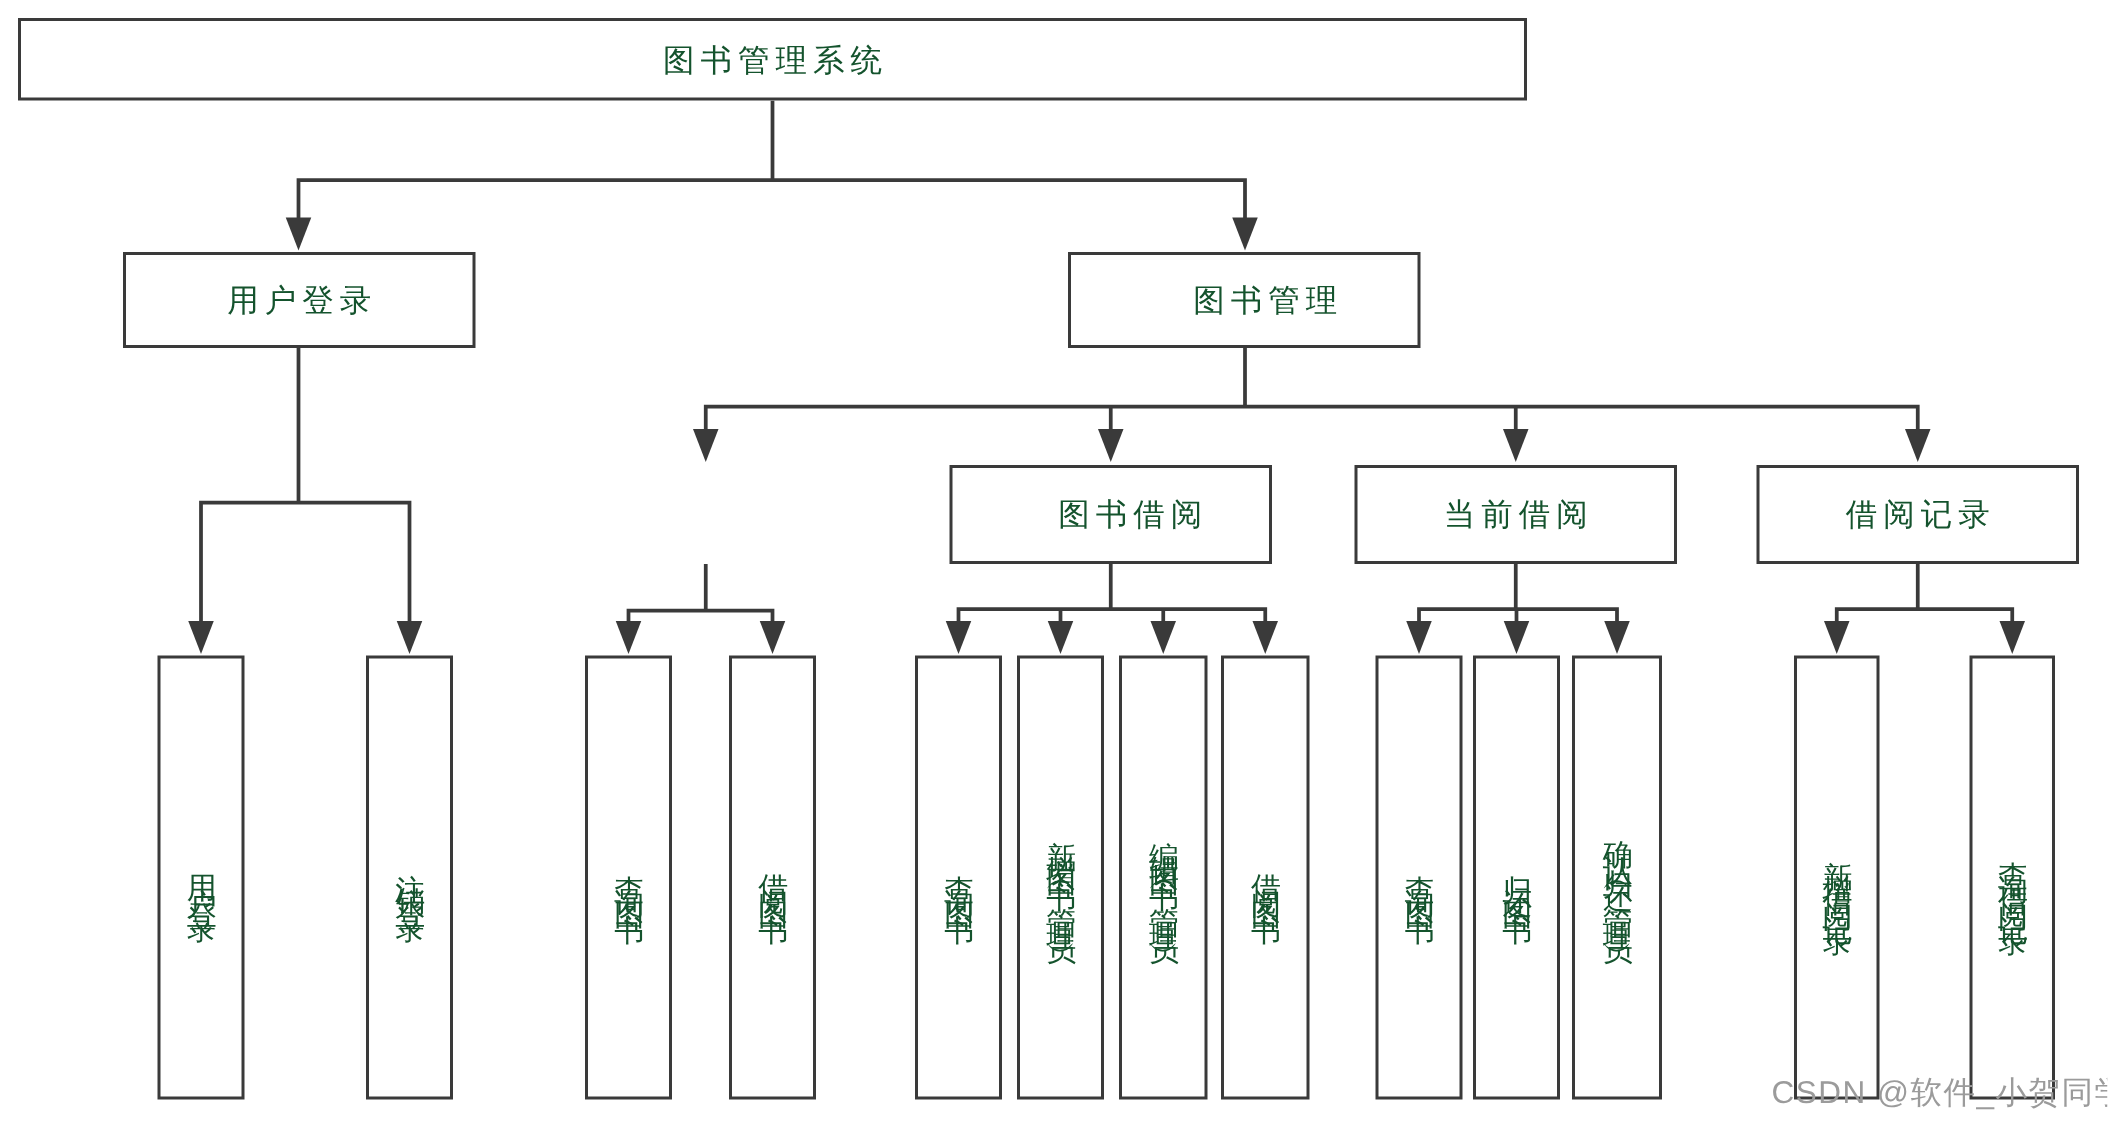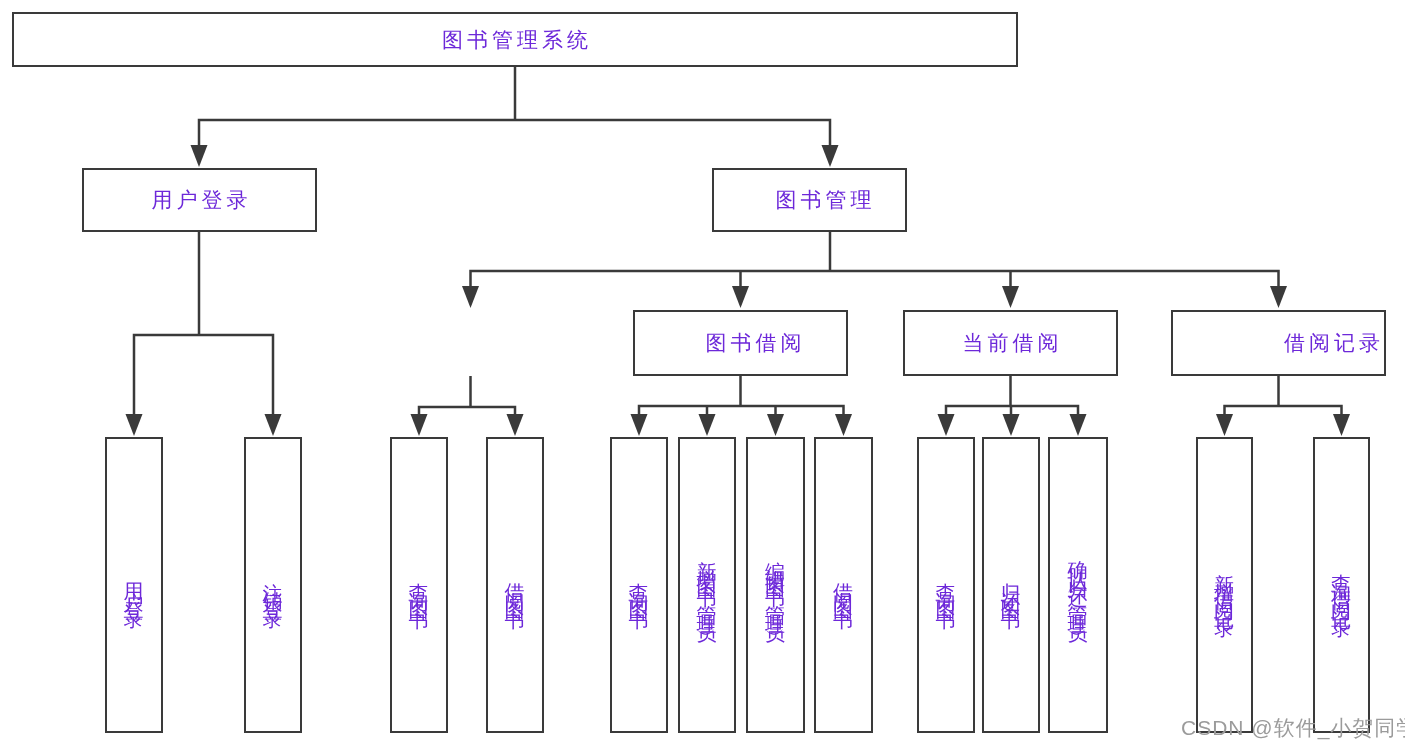--- a/index.html
+++ b/index.html
@@ -18,21 +18,21 @@
     z-index: 1;
   }
   .box {
     position: absolute;
     box-sizing: border-box;
     background: #ffffff;
     border: 2.5px solid #3a3a3a;
     display: flex;
     align-items: center;
     justify-content: center;
-    color: #6d28d9;
+    color: #14532d;
     z-index: 2;
   }
   .hbox { font-size: 21px; letter-spacing: 4px; text-indent: 4px; white-space: nowrap; }
   .vbox span {
     writing-mode: vertical-rl;
     text-orientation: mixed;
     font-size: 20px;
     letter-spacing: 9px;
     line-height: 1.1;
     white-space: nowrap;
@@ -119,31 +119,31 @@
     </g>
   </svg>
 
   <div class="box hbox" style="left:12px; top:12px; width:1006px; height:55px;">
     <span>图书管理系统</span>
   </div>
 
   <div class="box hbox" style="left:82px; top:168px; width:235px; height:64px;">
     <span>用户登录</span>
   </div>
-  <div class="box hbox" style="left:712px; top:168px; width:195px; height:64px;padding-left:28px;">
+  <div class="box hbox" style="left:712px; top:168px; width:235px; height:64px;padding-left:28px;">
     <span>图书管理</span>
   </div>
 
   <div class="box hbox" style="left:633px; top:310px; width:215px; height:66px;padding-left:26px;">
     <span>图书借阅</span>
   </div>
   <div class="box hbox" style="left:903px; top:310px; width:215px; height:66px;align-items:center;">
     <span>当前借阅</span>
   </div>
-  <div class="box hbox" style="left:1171px; top:310px; width:215px; height:66px;justify-content:flex-end;">
+  <div class="box hbox" style="left:1171px; top:310px; width:215px; height:66px;">
     <span>借阅记录</span>
   </div>
 
   <div class="box vbox" style="left:105px; top:437px; width:58px; height:296px;">
     <span>用户登录</span>
   </div>
   <div class="box vbox" style="left:244px; top:437px; width:58px; height:296px;">
     <span>注销登录</span>
   </div>
 

